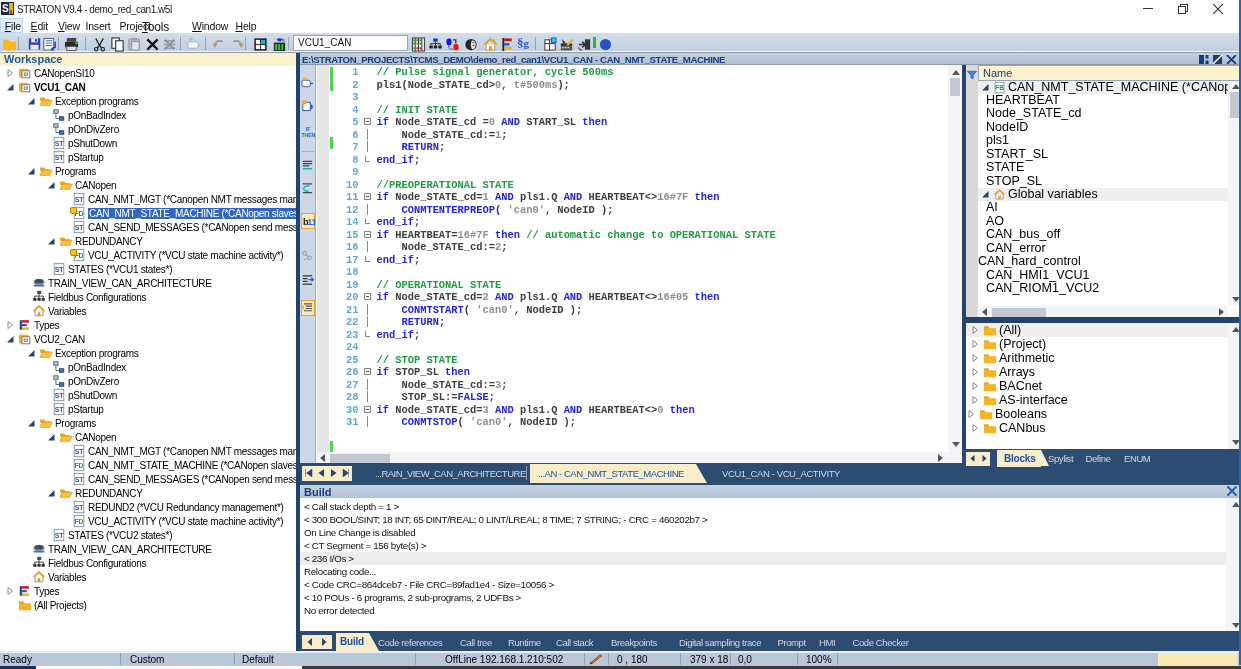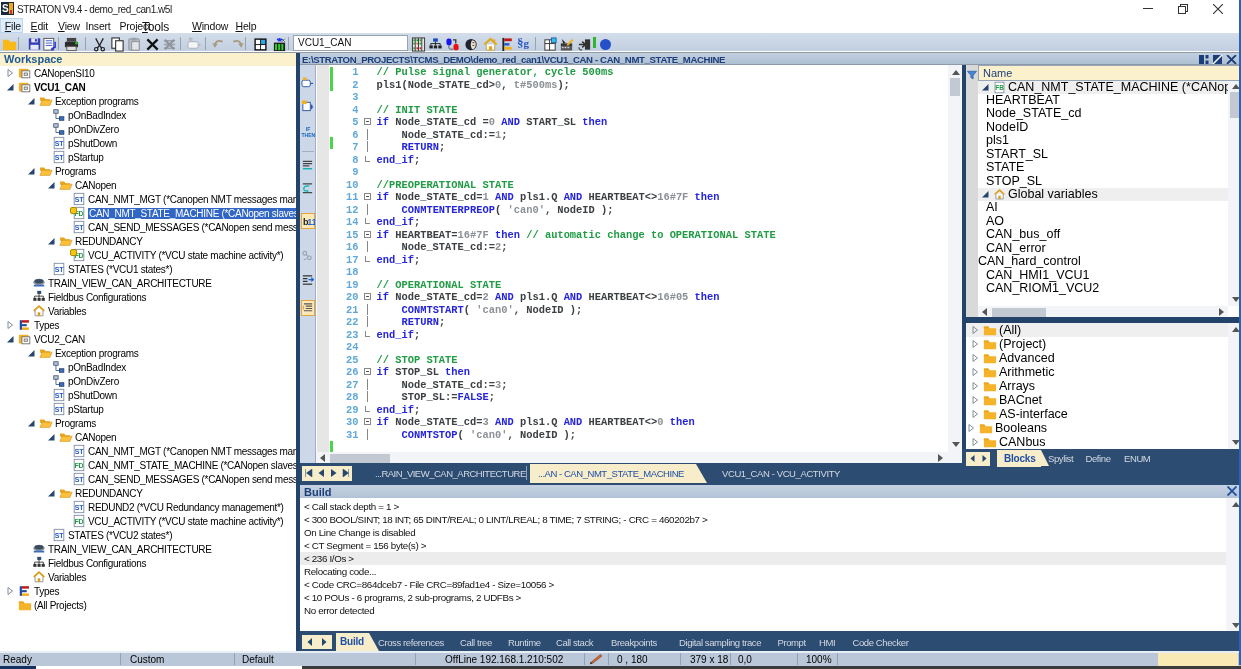--- a/index.html
+++ b/index.html
@@ -495,21 +495,20 @@
 <div class="cl"><span class="ln">19</span><span class="fd"></span><span class="c">// OPERATIONAL STATE</span></div>
 <div class="cl"><span class="ln">20</span><span class="fd"><span class="boxm"></span></span><span class="k">if</span> Node_STATE_cd=<span class="n">2</span> <span class="k">AND</span> pls1.Q <span class="k">AND</span> HEARTBEAT&lt;&gt;<span class="n">16#05</span> <span class="k">then</span></div>
 <div class="cl"><span class="ln">21</span><span class="fd"><span class="vline"></span></span>    <span class="k">CONMTSTART</span>( <span class="n">'can0'</span>, NodeID );</div>
 <div class="cl"><span class="ln">22</span><span class="fd"><span class="vline"></span></span>    <span class="k">RETURN</span>;</div>
 <div class="cl"><span class="ln">23</span><span class="fd"><span class="lline"></span></span><span class="k">end_if</span>;</div>
 <div class="cl"><span class="ln">24</span><span class="fd"></span></div>
 <div class="cl"><span class="ln">25</span><span class="fd"></span><span class="c">// STOP STATE</span></div>
 <div class="cl"><span class="ln">26</span><span class="fd"><span class="boxm"></span></span><span class="k">if</span> STOP_SL <span class="k">then</span></div>
 <div class="cl"><span class="ln">27</span><span class="fd"><span class="vline"></span></span>    Node_STATE_cd:=<span class="n">3</span>;</div>
 <div class="cl"><span class="ln">28</span><span class="fd"><span class="vline"></span></span>    STOP_SL:=<span class="k">FALSE</span>;</div>
-<div class="cl"><span class="ln">29</span><span class="fd"><span class="lline"></span></span><span class="k">end_if</span>;</div>
 <div class="cl"><span class="ln">30</span><span class="fd"><span class="boxm"></span></span><span class="k">if</span> Node_STATE_cd=<span class="n">3</span> <span class="k">AND</span> pls1.Q <span class="k">AND</span> HEARTBEAT&lt;&gt;<span class="n">0</span> <span class="k">then</span></div>
 <div class="cl"><span class="ln">31</span><span class="fd"><span class="vline"></span></span>    <span class="k">CONMTSTOP</span>( <span class="n">'can0'</span>, NodeID );</div>
 </div>
 <div class="abs" style="left:948px;top:452px;width:13.5px;height:11px;background:#e8ebef"></div>
 <div class="sb" style="left:948px;top:65px;width:13.5px;height:387px"></div>
 <div class="arr" style="left:952px;top:70px;border-width:0 4px 5px 4px;border-color:transparent transparent #555 transparent"></div>
 <div class="thumb" style="left:949.5px;top:78px;width:10.5px;height:18px"></div>
 <div class="arr" style="left:952px;top:442px;border-width:5px 4px 0 4px;border-color:#555 transparent transparent transparent"></div>
 <div class="sb" style="left:316px;top:452px;width:645.5px;height:12px"></div>
 <div class="arr" style="left:320px;top:454px;border-width:4px 5px 4px 0;border-color:transparent #555 transparent transparent"></div>
@@ -575,25 +574,20 @@
 <div class="brow grey" style="padding-left:4px"><svg class="exp" width="10" height="10">
           <use href="#e-col"></use>
         </svg><svg class="ic" width="14" height="14">
           <use href="#i-fclosed"></use>
         </svg>(All)</div>
 <div class="brow" style="padding-left:4px"><svg class="exp" width="10" height="10">
           <use href="#e-col"></use>
         </svg><svg class="ic" width="14" height="14">
           <use href="#i-fclosed"></use>
         </svg>(Project)</div>
-<div class="brow" style="padding-left:4px"><svg class="exp" width="10" height="10">
-          <use href="#e-col"></use>
-        </svg><svg class="ic" width="14" height="14">
-          <use href="#i-fclosed"></use>
-        </svg>Advanced</div>
 <div class="brow" style="padding-left:4px"><svg class="exp" width="10" height="10">
           <use href="#e-col"></use>
         </svg><svg class="ic" width="14" height="14">
           <use href="#i-fclosed"></use>
         </svg>Arithmetic</div>
 <div class="brow" style="padding-left:4px"><svg class="exp" width="10" height="10">
           <use href="#e-col"></use>
         </svg><svg class="ic" width="14" height="14">
           <use href="#i-fclosed"></use>
         </svg>Arrays</div>
@@ -656,21 +650,21 @@
 <div class="arr" style="left:1231.5px;top:623px;border-width:5px 4px 0 4px;border-color:#555 transparent transparent transparent"></div>
 <div class="abs" style="left:300px;top:631px;width:941px;height:20px;background:#2d4c72"></div>
 <div class="navbox abs" style="left:302px;top:634.5px;width:30px;height:14px"></div>
 <svg class="abs" style="left:307px;top:637.5px" width="20" height="8">
       <path d="M5 0 L0.5 4 L5 8 Z" fill="#25466d"></path>
       <path d="M15 0 L19.5 4 L15 8 Z" fill="#25466d"></path>
     </svg>
 <div class="seltab" style="left:336px;top:632.5px;width:33px;height:18.5px"></div>
 <div class="slant" style="left:369px;top:632.5px;border-width:0 10px 18.5px 0;border-color:transparent transparent #f7edca transparent"></div>
 <div class="abs" style="left:340px;top:636px;font-size:10px;letter-spacing:-0.2px;font-weight:bold;color:#1e4fa8">Build</div>
-<div class="tabtx" style="left:378px;top:636.5px">Cross references</div>
+<div class="tabtx" style="left:378px;top:636.5px">Code references</div>
 <div class="tabtx" style="left:460px;top:636.5px">Call tree</div>
 <div class="tabtx" style="left:508px;top:636.5px">Runtime</div>
 <div class="tabtx" style="left:556px;top:636.5px">Call stack</div>
 <div class="tabtx" style="left:611px;top:636.5px">Breakpoints</div>
 <div class="tabtx" style="left:679px;top:636.5px">Digital sampling trace</div>
 <div class="tabtx" style="left:777.5px;top:636.5px">Prompt</div>
 <div class="tabtx" style="left:819px;top:636.5px">HMI</div>
 <div class="tabtx" style="left:852.5px;top:636.5px">Code Checker</div>
 <div class="abs" style="left:0;top:651px;width:1241px;height:1.5px;background:#e8eef5"></div>
 <div class="abs" style="left:0;top:652.5px;width:1241px;height:13px;background:#b9c7d9"></div>

